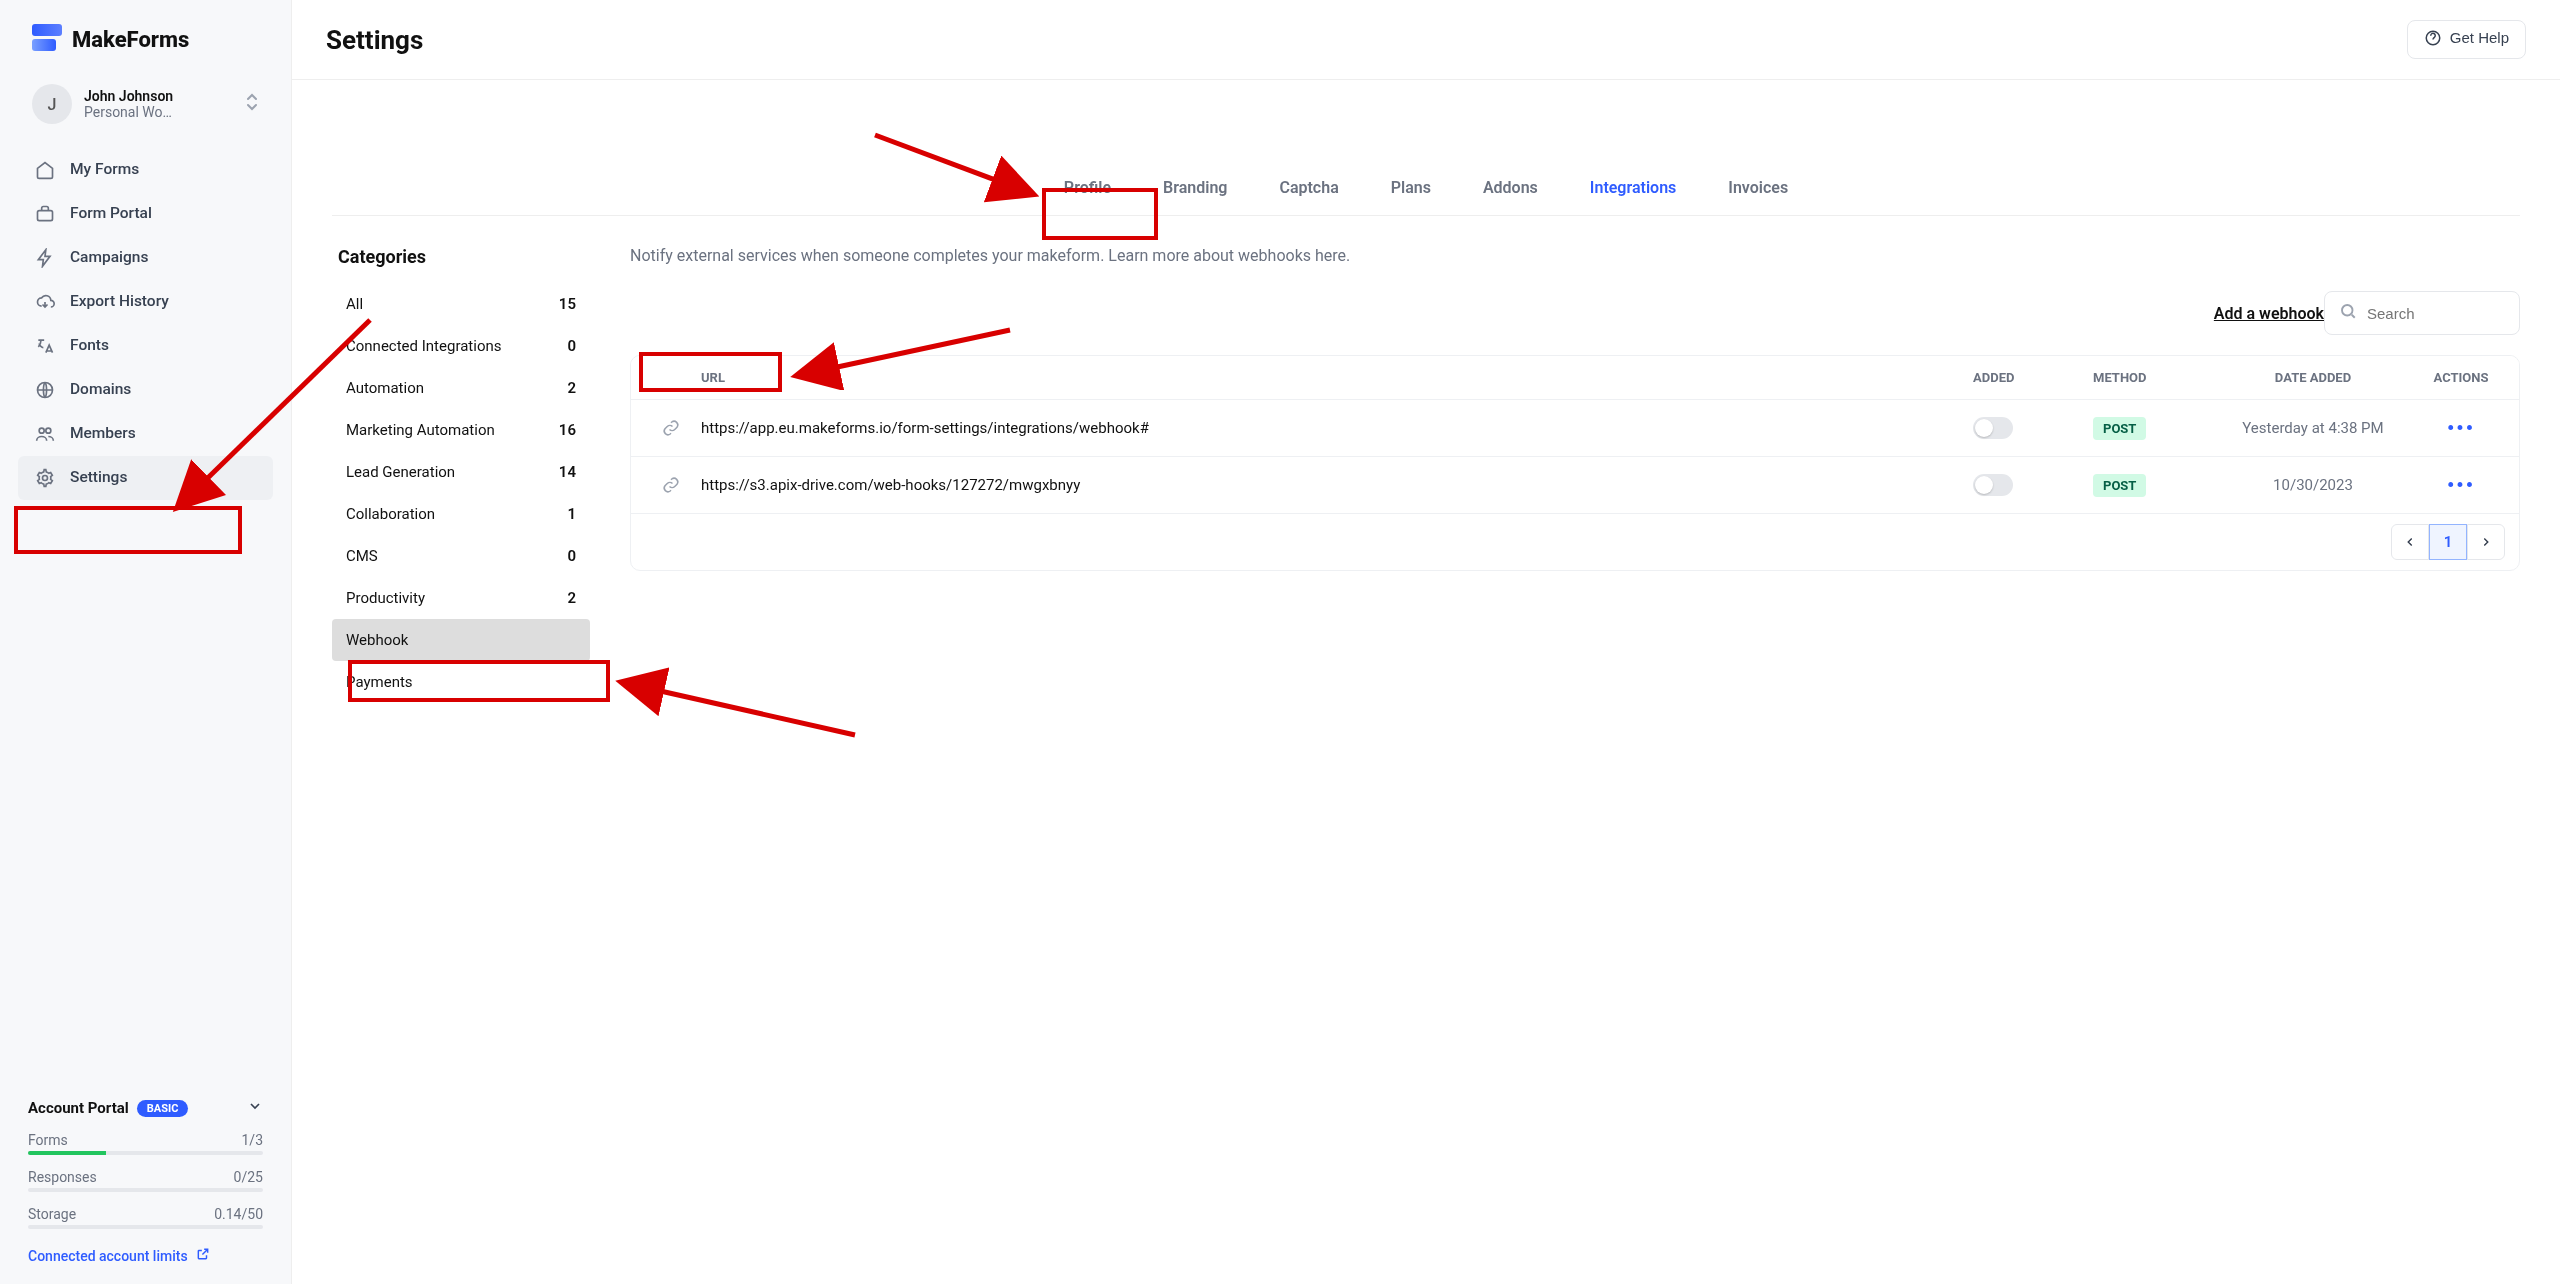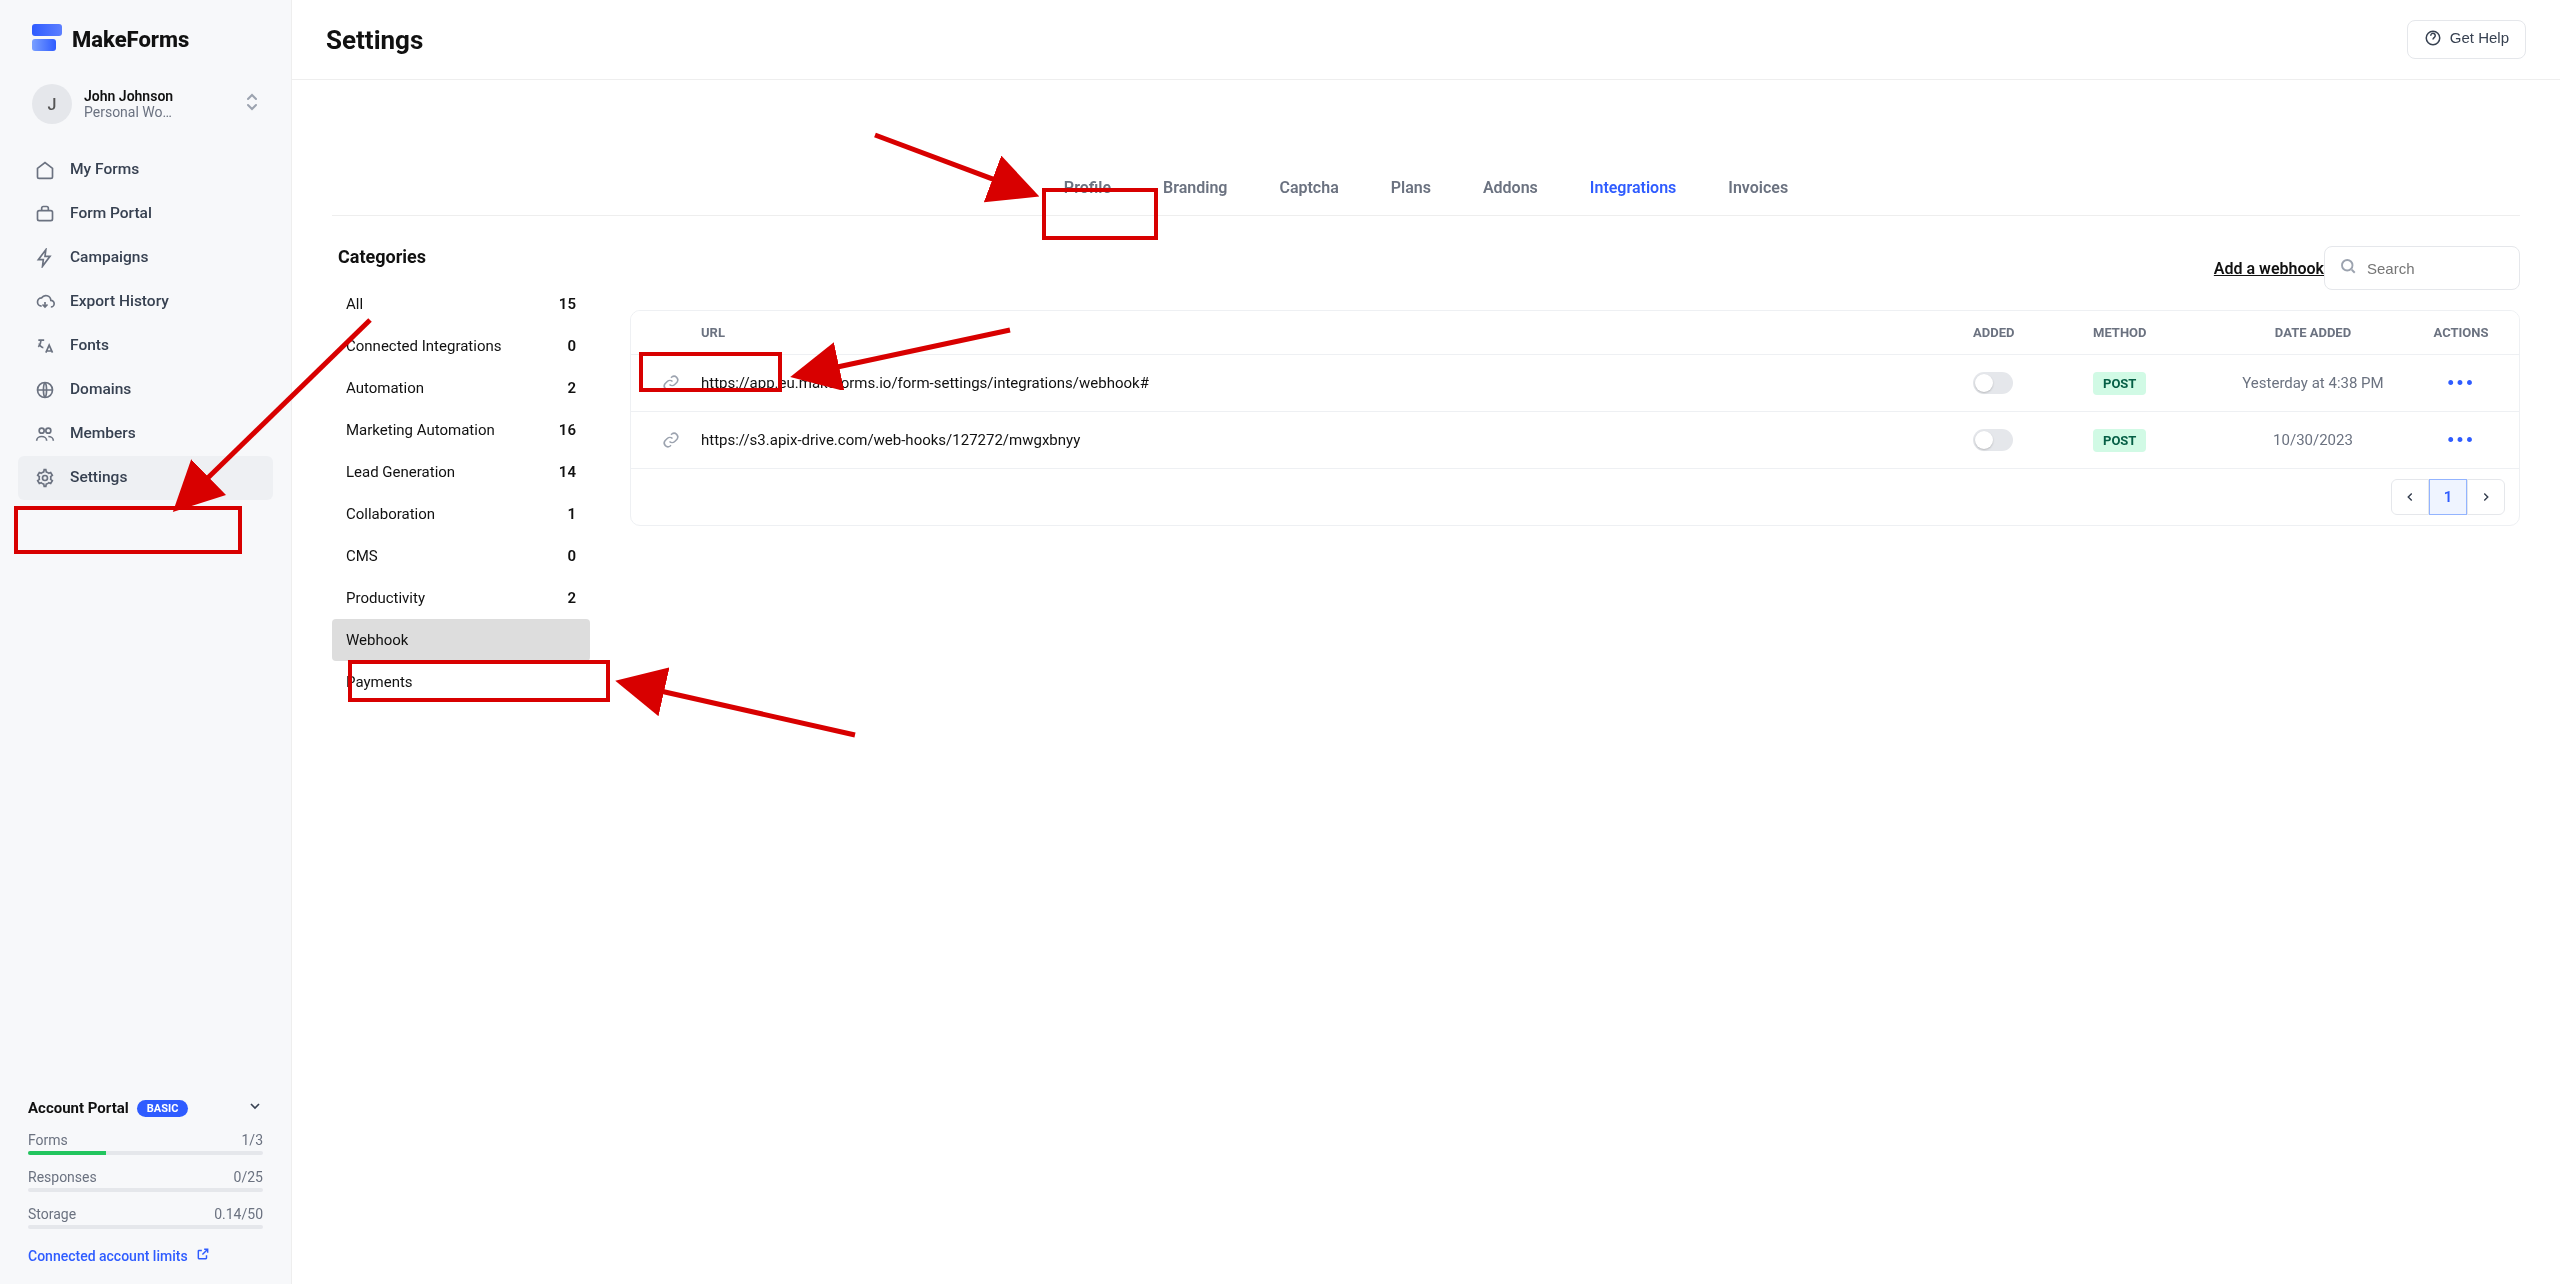--- a/index.html
+++ b/index.html
@@ -289,20 +289,21 @@
               <span>Webhook</span>
               <span class="cnt"></span>
             </div>
           <div class="cat-item">
               <span>Payments</span>
               <span class="cnt"></span>
             </div>
         </div>
 
         <div class="panel">
+          <div class="notify-text">Notify external services when someone completes your makeform. Learn more about webhooks here.</div>
           <div class="panel-top">
             <span class="add-link">Add a webhook</span>
             <div class="search-box">
               <span class="mag"><svg width="18" height="18" viewBox="0 0 24 24" fill="none" stroke="currentColor" stroke-width="2.5">
                     <circle cx="11" cy="11" r="7"></circle>
                     <path d="M21 21l-4-4"></path>
                   </svg></span>
               <input placeholder="Search" style="">
             </div>
           </div>

